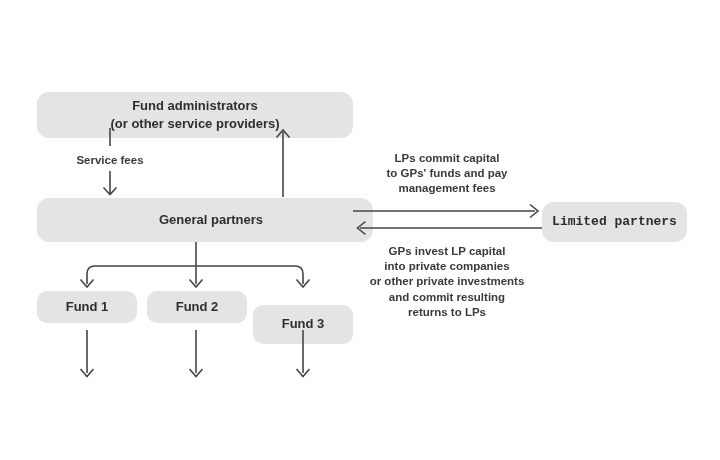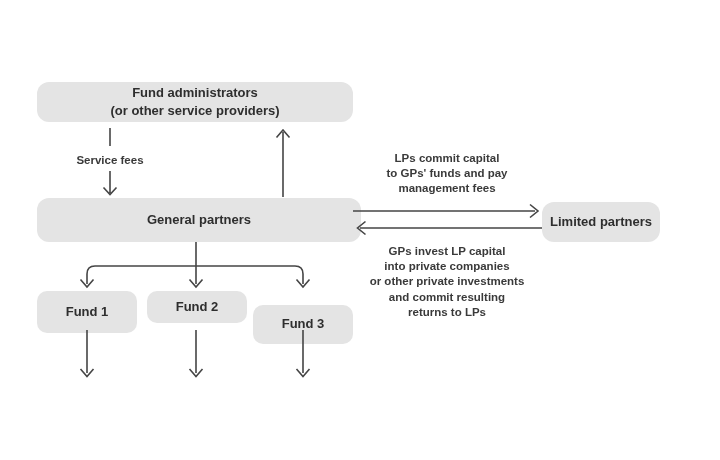--- a/index.html
+++ b/index.html
@@ -11,24 +11,24 @@
     position:absolute;left:37px;top:27px;margin:0;
     font-size:29px;font-weight:700;color:#161616;letter-spacing:-0.3px;
     white-space:nowrap;
   }
   .box{
     position:absolute;background:var(--box_fill,#e4e4e4);border-radius:12px;
     display:flex;align-items:center;justify-content:center;text-align:center;
     font-weight:700;font-size:13px;color:var(--text,#2e2e2e);
     white-space:pre-line;line-height:1.4;
   }
-  .b-admin{left:37px;top:82px;width:316px;height:40px;}
-  .b-gp   {left:37px;top:198px;width:324px;height:44px;}
-  .b-lp   {left:542px;top:202px;width:118px;height:40px;}
-  .b-f1   {left:37px;top:291px;width:100px;height:42px;border-radius:10px;}
+  .b-admin{left:37px;top:92px;width:316px;height:46px;}
+  .b-gp   {left:37px;top:198px;width:324px;height:44px;padding-left:12px;}
+  .b-lp   {left:542px;top:202px;width:145px;height:40px;font-family:Liberation Mono, monospace;}
+  .b-f1   {left:37px;top:291px;width:100px;height:32px;border-radius:10px;}
   .b-f2   {left:147px;top:291px;width:100px;height:32px;border-radius:10px;}
   .b-f3   {left:253px;top:291px;width:100px;height:39px;border-radius:10px;margin-top:14px;}
   .b-port {left:37px;top:380px;width:316px;height:43px;}
   .lbl{
     position:absolute;font-size:11.5px;font-weight:600;color:var(--label_text,#3a3a3a);
     text-align:center;white-space:pre-line;line-height:1.32;
   }
   .l-service{left:55px;top:153px;width:110px;}
   .l-commit {left:357px;top:151px;width:180px;}
   .l-invest {left:352px;top:244px;width:190px;}

